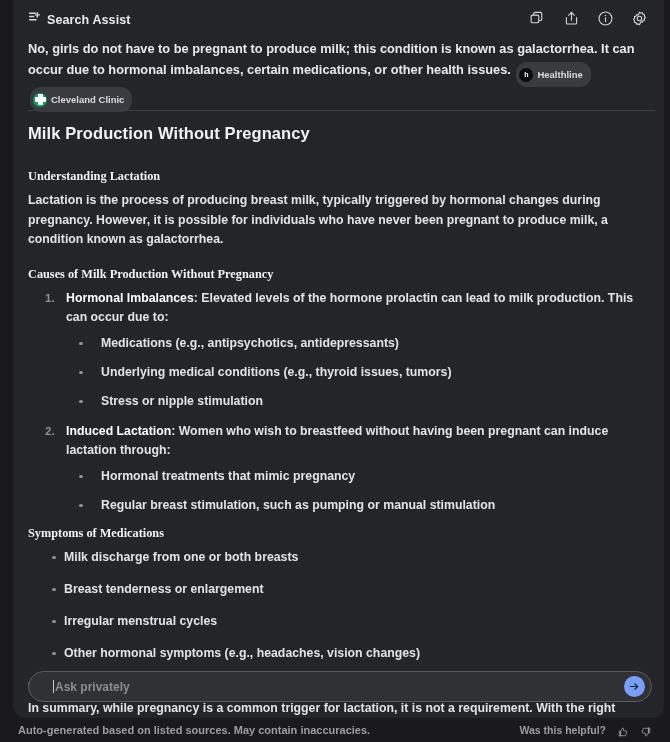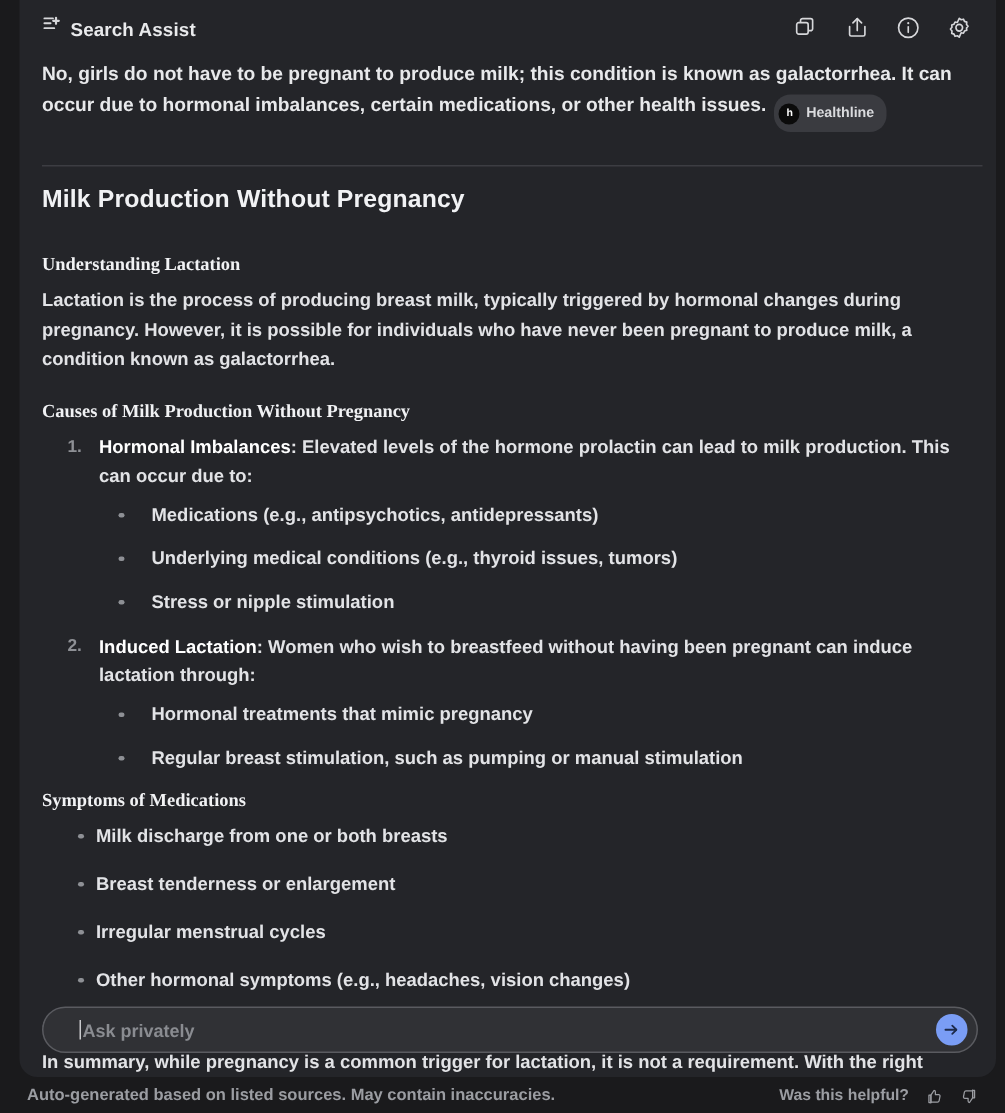--- a/index.html
+++ b/index.html
@@ -200,20 +200,23 @@
         </span>
       </div>
     </div>
 
     <div class="answer">
       <div class="answer-text">
         <span>No, girls do not have to be pregnant to produce milk; this condition is known as galactorrhea. It can occur due to hormonal imbalances, certain medications, or other health issues.</span>
         <span class="chip">
             <span class="favi favi-healthline">h</span>
             <span>Healthline</span>
+          </span><span class="chip">
+            <span class="favi favi-cleveland"></span>
+            <span>Cleveland Clinic</span>
           </span>
       </div>
     </div>
 
     <div class="divider"></div>
 
     <div class="article">
       <h1 class="title">Milk Production Without Pregnancy</h1>
 
       <h2 class="sub">Understanding Lactation</h2>

